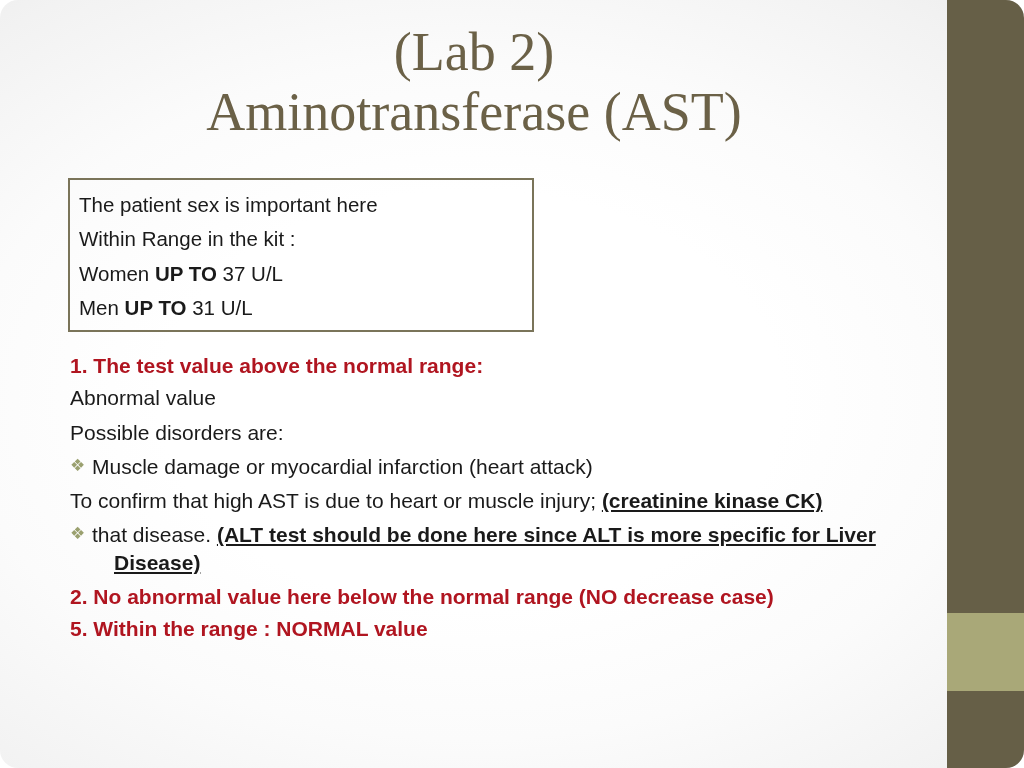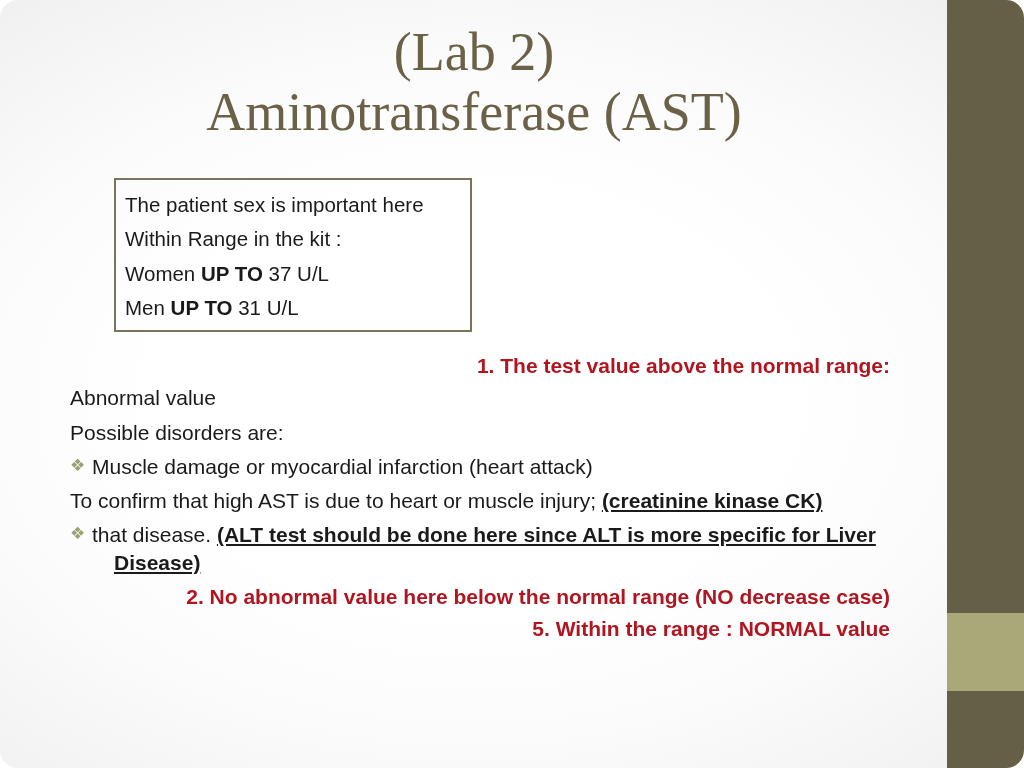--- a/index.html
+++ b/index.html
@@ -59,26 +59,25 @@
     line-height: 1.12;
     letter-spacing: 0px;
   }
   #title-block .tline { display: block; white-space: nowrap; }
 
   
   #note-box {
     position: absolute;
     top: 178px;
     left: 68px;
-    width: 358px;
+    width: 466px;
     height: 154px;
     box-sizing: border-box;
     border: 2px solid #7A7459;
     background: transparent;
-    margin-left: 46px;
   }
   #note-box .nb-inner {
     padding: 8px 0 0 9px;
     font-size: 20.5px;
     line-height: 1.68;
     color: #1a1a1a;
     font-family: "Liberation Sans", sans-serif;
   }
   #note-box .nb-line { white-space: pre; }
   .u-bold { font-weight: bold; }
@@ -93,21 +92,20 @@
   }
   .p {
     font-size: 21px;
     line-height: 1.30;
     margin: 0 0 7px 0;
     color: #1a1a1a;
   }
   .p.red {
     color: #B01520;
     font-weight: bold;
-    text-align: right;
   }
   .p.tight { margin-bottom: 5px; }
 
   .bullet-row {
     display: block;
     position: relative;
     padding-left: 22px;
     font-size: 21px;
     line-height: 1.30;
     margin: 0 0 7px 0;

